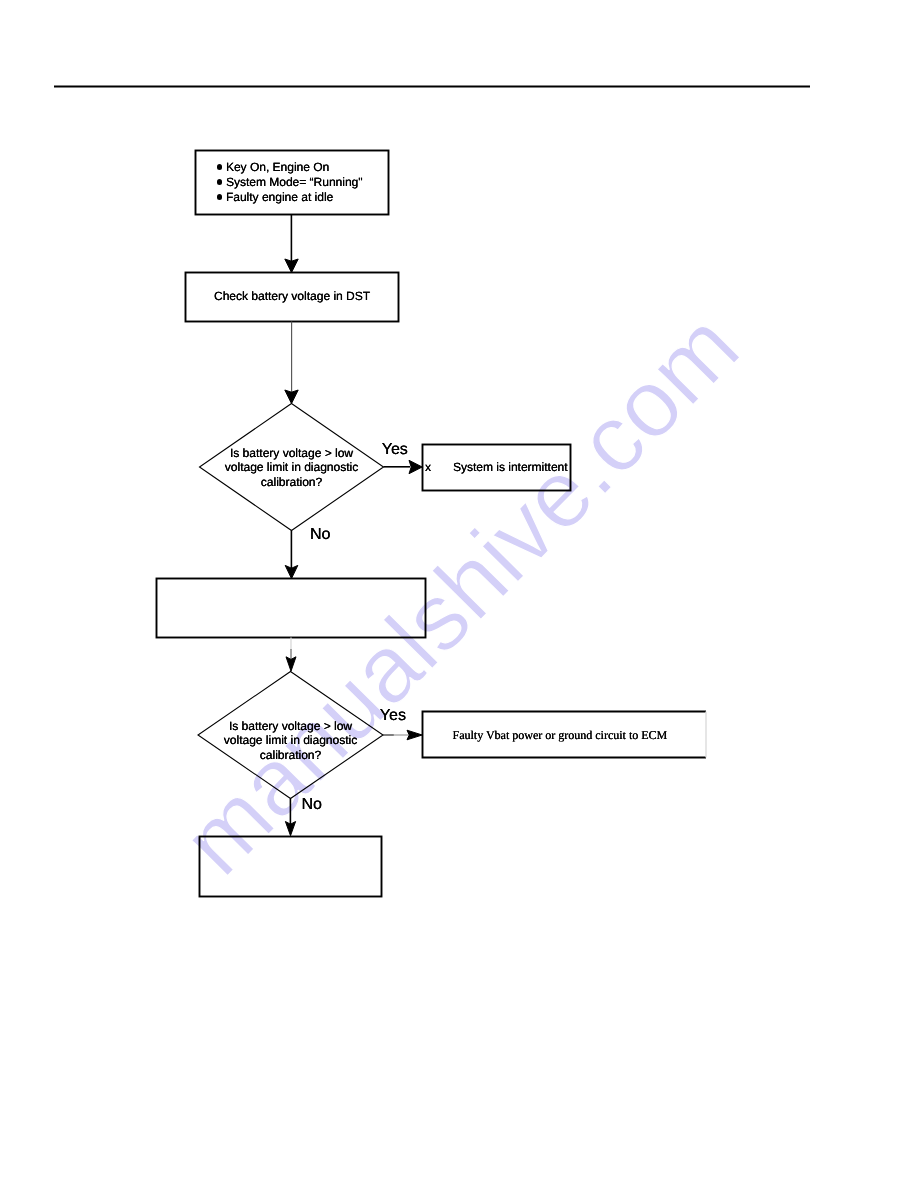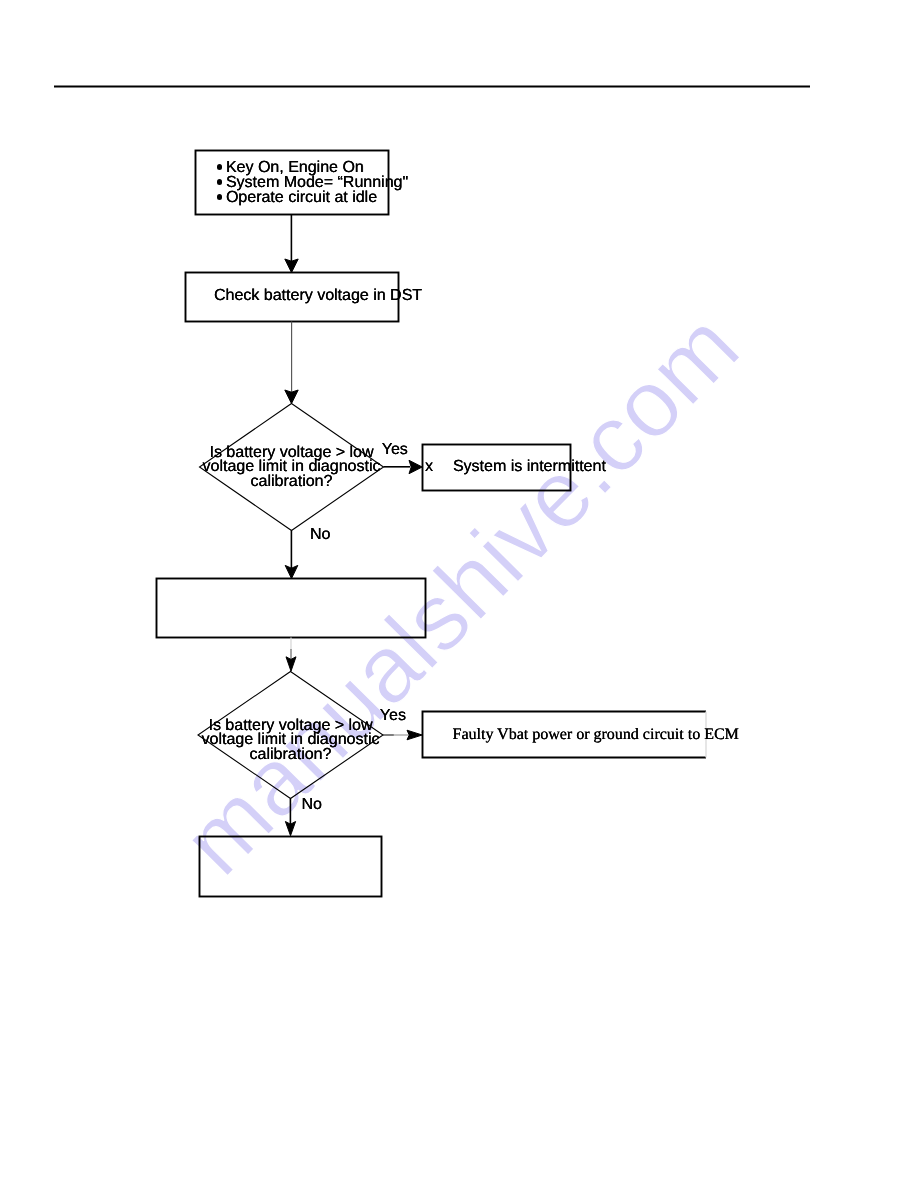--- a/index.html
+++ b/index.html
@@ -2,21 +2,21 @@
 <html><head>
 <meta charset="utf-8">
 <title>Diagnostic Flowchart</title>
 <style>
   html,body{margin:0;padding:0;background:#ffffff;}
   body{width:918px;height:1188px;overflow:hidden;font-family:"Liberation Sans",sans-serif;color:#000;-webkit-font-smoothing:antialiased;text-rendering:geometricPrecision;}
   #page{position:relative;width:918px;height:1188px;background:#fff;}
   .wm{position:absolute;left:0;top:0;width:918px;height:1188px;pointer-events:none;}
   svg.flow,svg.rule{position:absolute;left:0;top:0;width:918px;height:1188px;}
   .wm-text{font-family:"Liberation Sans",sans-serif;font-size:95.3px;fill:#d4d0f8;}
-  .node-text{position:absolute;transform:translateZ(0);font-size:16px;line-height:14.8px;color:#000;white-space:nowrap;text-shadow:0 0 0.42px rgba(0,0,0,0.95),0.28px 0 0.2px rgba(0,0,0,0.5);}
+  .node-text{position:absolute;transform:translateZ(0);font-size:12px;line-height:14.8px;color:#000;white-space:nowrap;text-shadow:0 0 0.42px rgba(0,0,0,0.95),0.28px 0 0.2px rgba(0,0,0,0.5);}
   .bl{display:block;position:relative;}
   .bu{position:absolute;left:-9.2px;top:0;}
   .bu2{position:absolute;left:-8.2px;top:0;}
   .dot{display:block;width:5.3px;height:5.3px;border-radius:50%;background:#000;position:absolute;top:4.2px;}
   .dia{display:block;width:4.3px;height:4.3px;background:#000;transform:rotate(45deg);position:absolute;top:5.1px;left:0.3px;}
   .n1{left:225.9px;top:160.2px;line-height:15px;}
   .n2{left:214px;top:288.7px;text-align:center;}
   .d1{left:199.5px;top:445.7px;width:184px;text-align:center;line-height:14.5px;}
   .n3pfx{left:425.0px;top:459.8px;}
   .n3{left:452.9px;top:459.8px;}
@@ -78,21 +78,21 @@
 
   <div class="node-text n1">
     <div class="bl"><span class="bu">
           <i class="dot"></i>
         </span><span>Key On, Engine On</span></div>
     <div class="bl"><span class="bu">
           <i class="dot"></i>
         </span><span>System Mode= “Running"</span></div>
     <div class="bl"><span class="bu">
           <i class="dot"></i>
-        </span><span>Operate circuit at idle</span></div>
+        </span><span>Faulty engine at idle</span></div>
   </div>
 
   <div class="node-text n2">Check battery voltage in DST</div>
 
   <div class="node-text d1">
     <div>Is battery voltage &gt; low</div>
     <div>voltage limit in diagnostic</div>
     <div>calibration?</div>
   </div>
 

